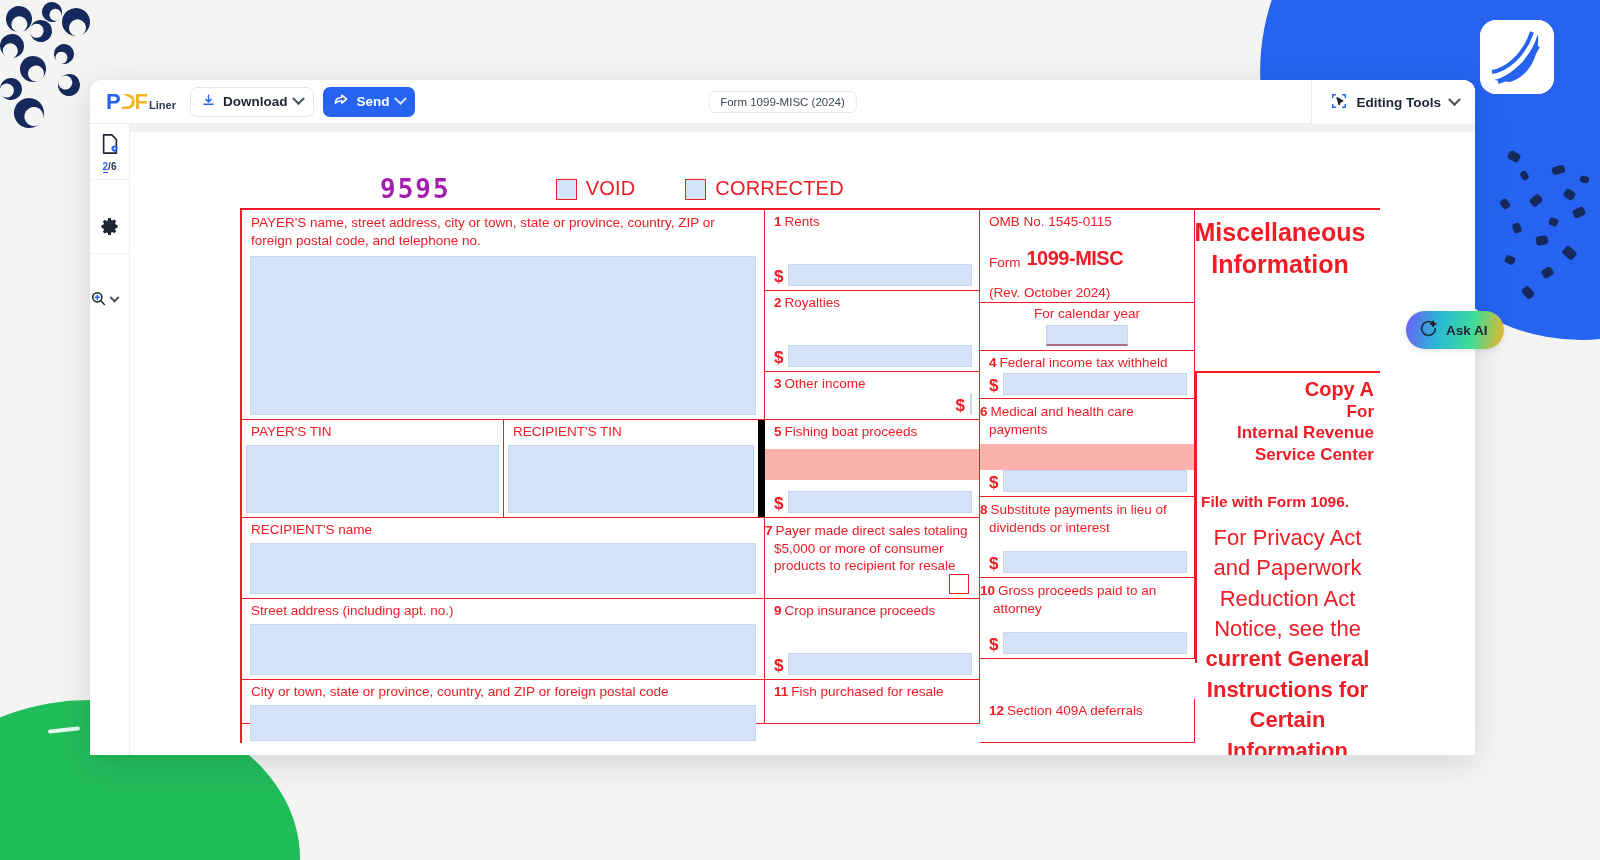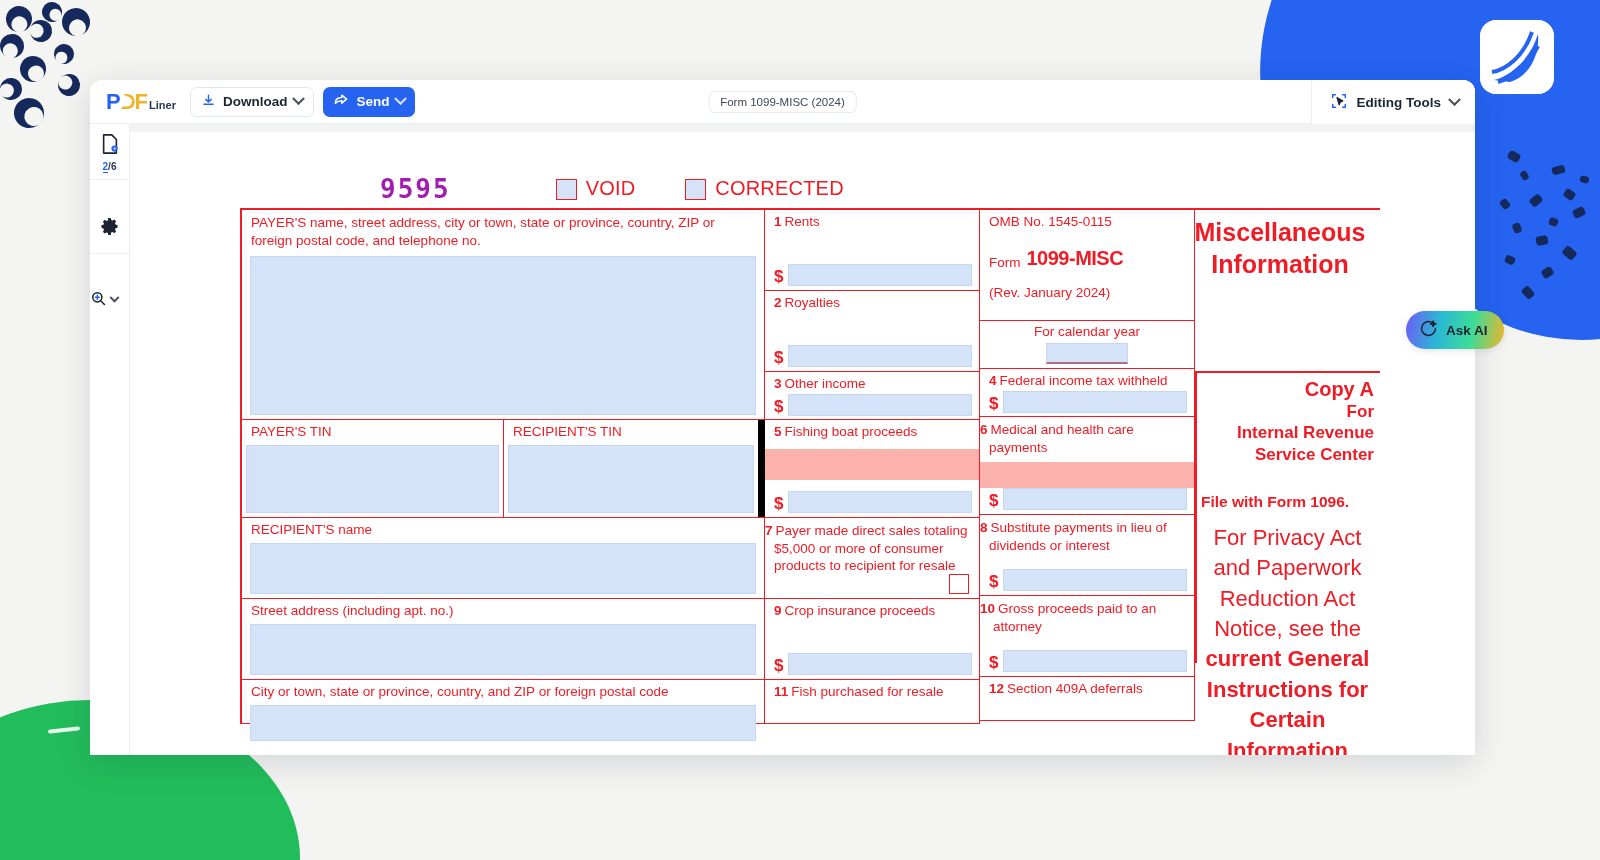--- a/index.html
+++ b/index.html
@@ -370,21 +370,21 @@
                 </div>
 
                 <div class="cell cell-r" style="height:81px;display:flex;flex-direction:column;justify-content:space-between;">
                   <div class="lbl"><span class="num">2</span><span>Royalties</span></div>
                   <div class="dollar">
                     <span class="sign">$</span>
                     <span class="fld"></span>
                   </div>
                 </div>
 
-                <div class="cell cell-r" style="height:48px;display:flex;flex-direction:column;justify-content:space-between;">
+                <div class="cell cell-r" style="height:48px;display:flex;flex-direction:row;justify-content:space-between;">
                   <div class="lbl"><span class="num">3</span><span>Other income</span></div>
                   <div class="dollar">
                     <span class="sign">$</span>
                     <span class="fld"></span>
                   </div>
                 </div>
 
                 <div class="cell cell-r" style="height:98px;display:flex;flex-direction:column;">
                   <div class="lbl"><span class="num">5</span><span>Fishing boat proceeds</span></div>
                   <div class="pink" style="margin-top:7px;"></div>
@@ -407,27 +407,27 @@
                   </div>
                 </div>
 
                 <div class="cell cell-r" style="height:44px;">
                   <div class="lbl"><span class="num">11</span><span>Fish purchased for resale</span></div>
                 </div>
               </div>
 
               <div class="colR">
 
-                <div class="cell cell-r" style="height:111px;padding:4px 0 0 9px;">
+                <div class="cell cell-r" style="height:93px;padding:4px 0 0 9px;">
                   <div>OMB No. 1545-0115</div>
                   <div style="display:flex;align-items:flex-end;gap:6px;margin-top:17px;">
                     <span>Form</span>
                     <span style="font-size:20px;font-weight:700;letter-spacing:-.5px;">1099-MISC</span>
                   </div>
-                  <div style="margin-top:14px;">(Rev. January 2024)</div>
+                  <div style="margin-top:14px;">(Rev. October 2024)</div>
                 </div>
 
                 <div class="cell cell-r" style="height:48px;text-align:center;">
                   <div style="padding-top:3px;">For calendar year</div>
                   <div class="fld" style="width:82px;height:21px;margin:3px auto 0;border-bottom:2px solid #b06a82;"></div>
                 </div>
 
                 <div class="cell cell-r" style="height:48px;display:flex;flex-direction:column;justify-content:space-between;">
                   <div class="lbl"><span class="num">4</span><span>Federal income tax withheld</span></div>
                   <div class="dollar">
@@ -454,21 +454,21 @@
                 </div>
 
                 <div class="cell cell-r" style="height:81px;display:flex;flex-direction:column;">
                   <div class="lbl" style="line-height:1.3;text-indent:-13px;margin-left:13px;padding-left:0;padding-right:6px;"><span class="num">10</span><span>Gross proceeds paid to an attorney</span></div>
                   <div class="dollar" style="margin-top:auto;">
                     <span class="sign">$</span>
                     <span class="fld"></span>
                   </div>
                 </div>
 
-                <div class="cell cell-r" style="height:44px;">
+                <div class="cell cell-r" style="height:44px;margin-top:40px;">
                   <div class="lbl"><span class="num">12</span><span>Section 409A deferrals</span></div>
                 </div>
               </div>
 
               <div class="colFar">
                 <div style="height:161px;">
                   <div class="bigtitle" style="margin-left:-40px;width:250px;">Miscellaneous</div>
                   <div class="bigtitle" style="margin-left:-40px;width:250px;padding-top:2px;">Information</div>
                 </div>
                 <div style="border-top:2px solid #ee1c25;border-left:2px solid #ee1c25;padding:4px 4px 0 4px;height:292px;">

